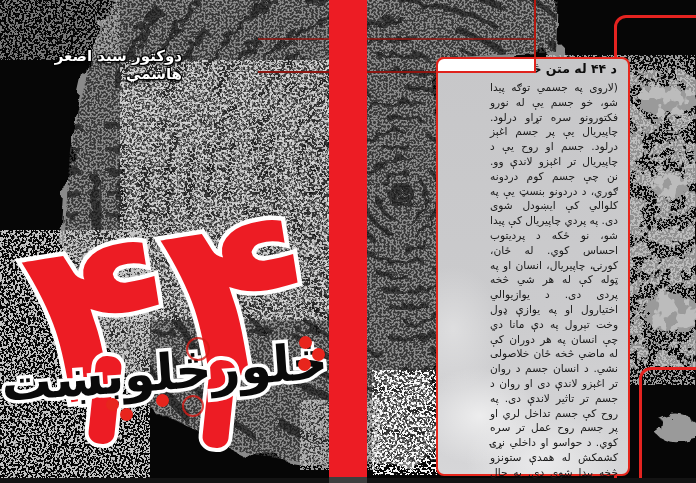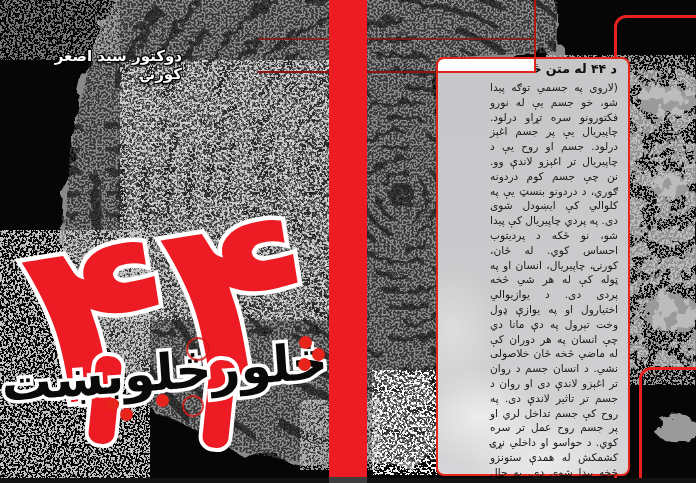--- a/index.html
+++ b/index.html
@@ -185,21 +185,21 @@
 
   <div class="line line-a"></div>
   <div class="line line-b"></div>
   <div class="vline"></div>
 
   <div class="spine"></div>
 
   <div class="frame frame-top"></div>
   <div class="frame frame-bottom"></div>
 
-  <div class="author">دوكتور سيد اصغر کورنۍ</div>
+  <div class="author">دوكتور سيد اصغر هاشمي</div>
 
   <div class="numerals">
     <span class="txt-stroke">۴۴</span>
     <span class="txt-fill">۴۴</span>
   </div>
   <div class="tail tail-l"></div>
   <div class="tail tail-r"></div>
 
   <div class="callig">
     <span class="txt-stroke">څلورڅلوېښت</span>

